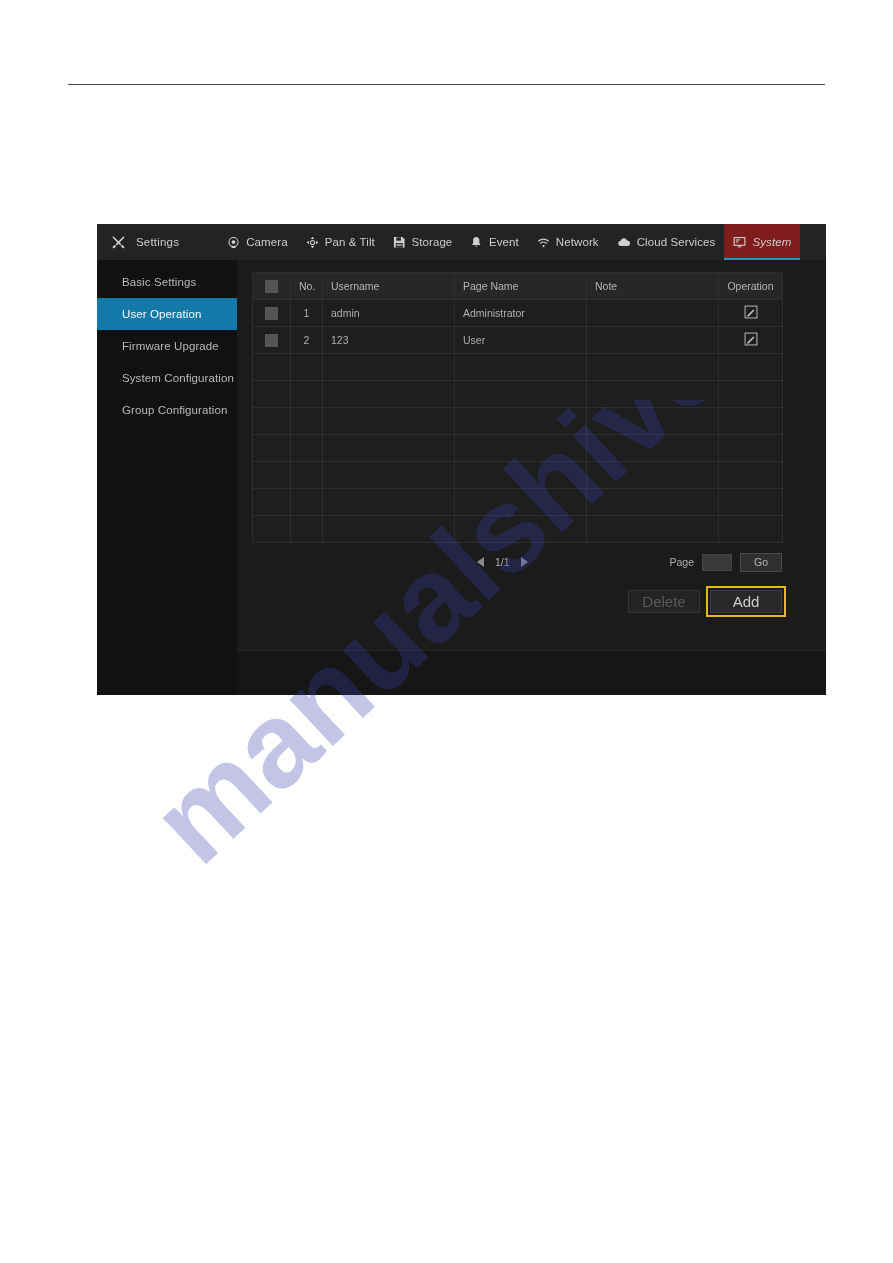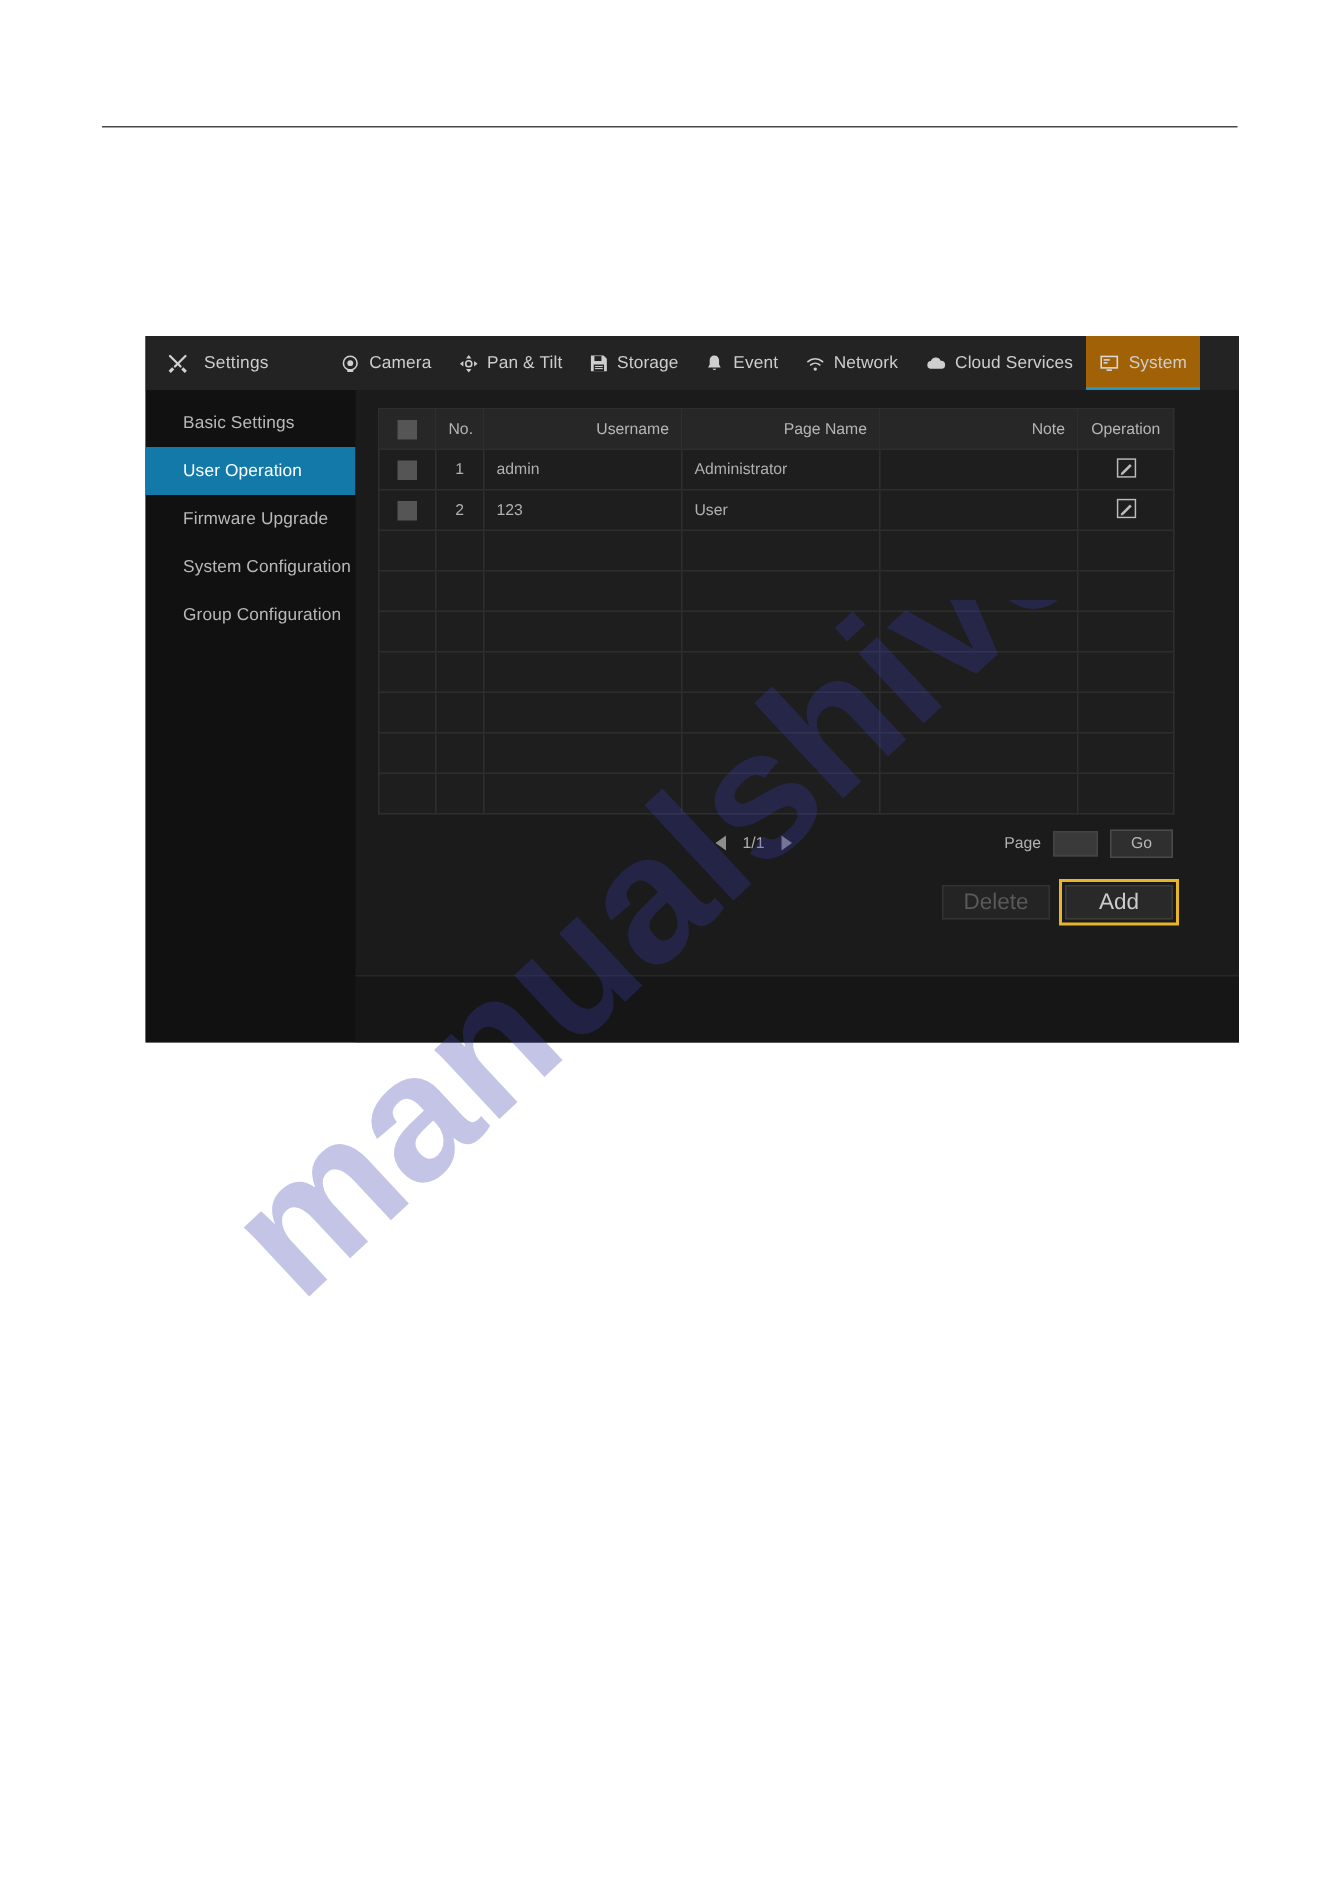--- a/index.html
+++ b/index.html
@@ -83,21 +83,22 @@
     align-items: center;
     gap: 6px;
     padding: 0 9px;
     color: #cdcdcd;
     font-size: 11.5px;
     position: relative;
     white-space: nowrap;
     letter-spacing: .1px;
   }
   .tab.active {
-    background: #a16207;
+    background: #7f1d1d;
+    font-style: italic;
   }
   .tab.active::after {
     content: "";
     position: absolute;
     left: 0; right: 0; bottom: 0;
     height: 2px;
     background: #2894c4;
   }
   .close-btn {
     width: 36px;
@@ -171,21 +172,20 @@
     font-size: 10.5px;
     color: #b0b0b0;
     text-align: left;
     box-sizing: border-box;
     overflow: hidden;
     white-space: nowrap;
   }
   table.usertable thead th {
     background: #272727;
     color: #b6b6b6;
-    text-align: right;
   }
   .col-chk  { width: 38px; text-align: center !important; }
   .col-no   { width: 32px; text-align: center !important; }
   .col-user { width: 132px; }
   .col-grp  { width: 132px; }
   .col-note { width: 132px; }
   .col-op   { width: 64px; text-align: center !important; }
 
   .chkbox {
     width: 13px; height: 13px;

